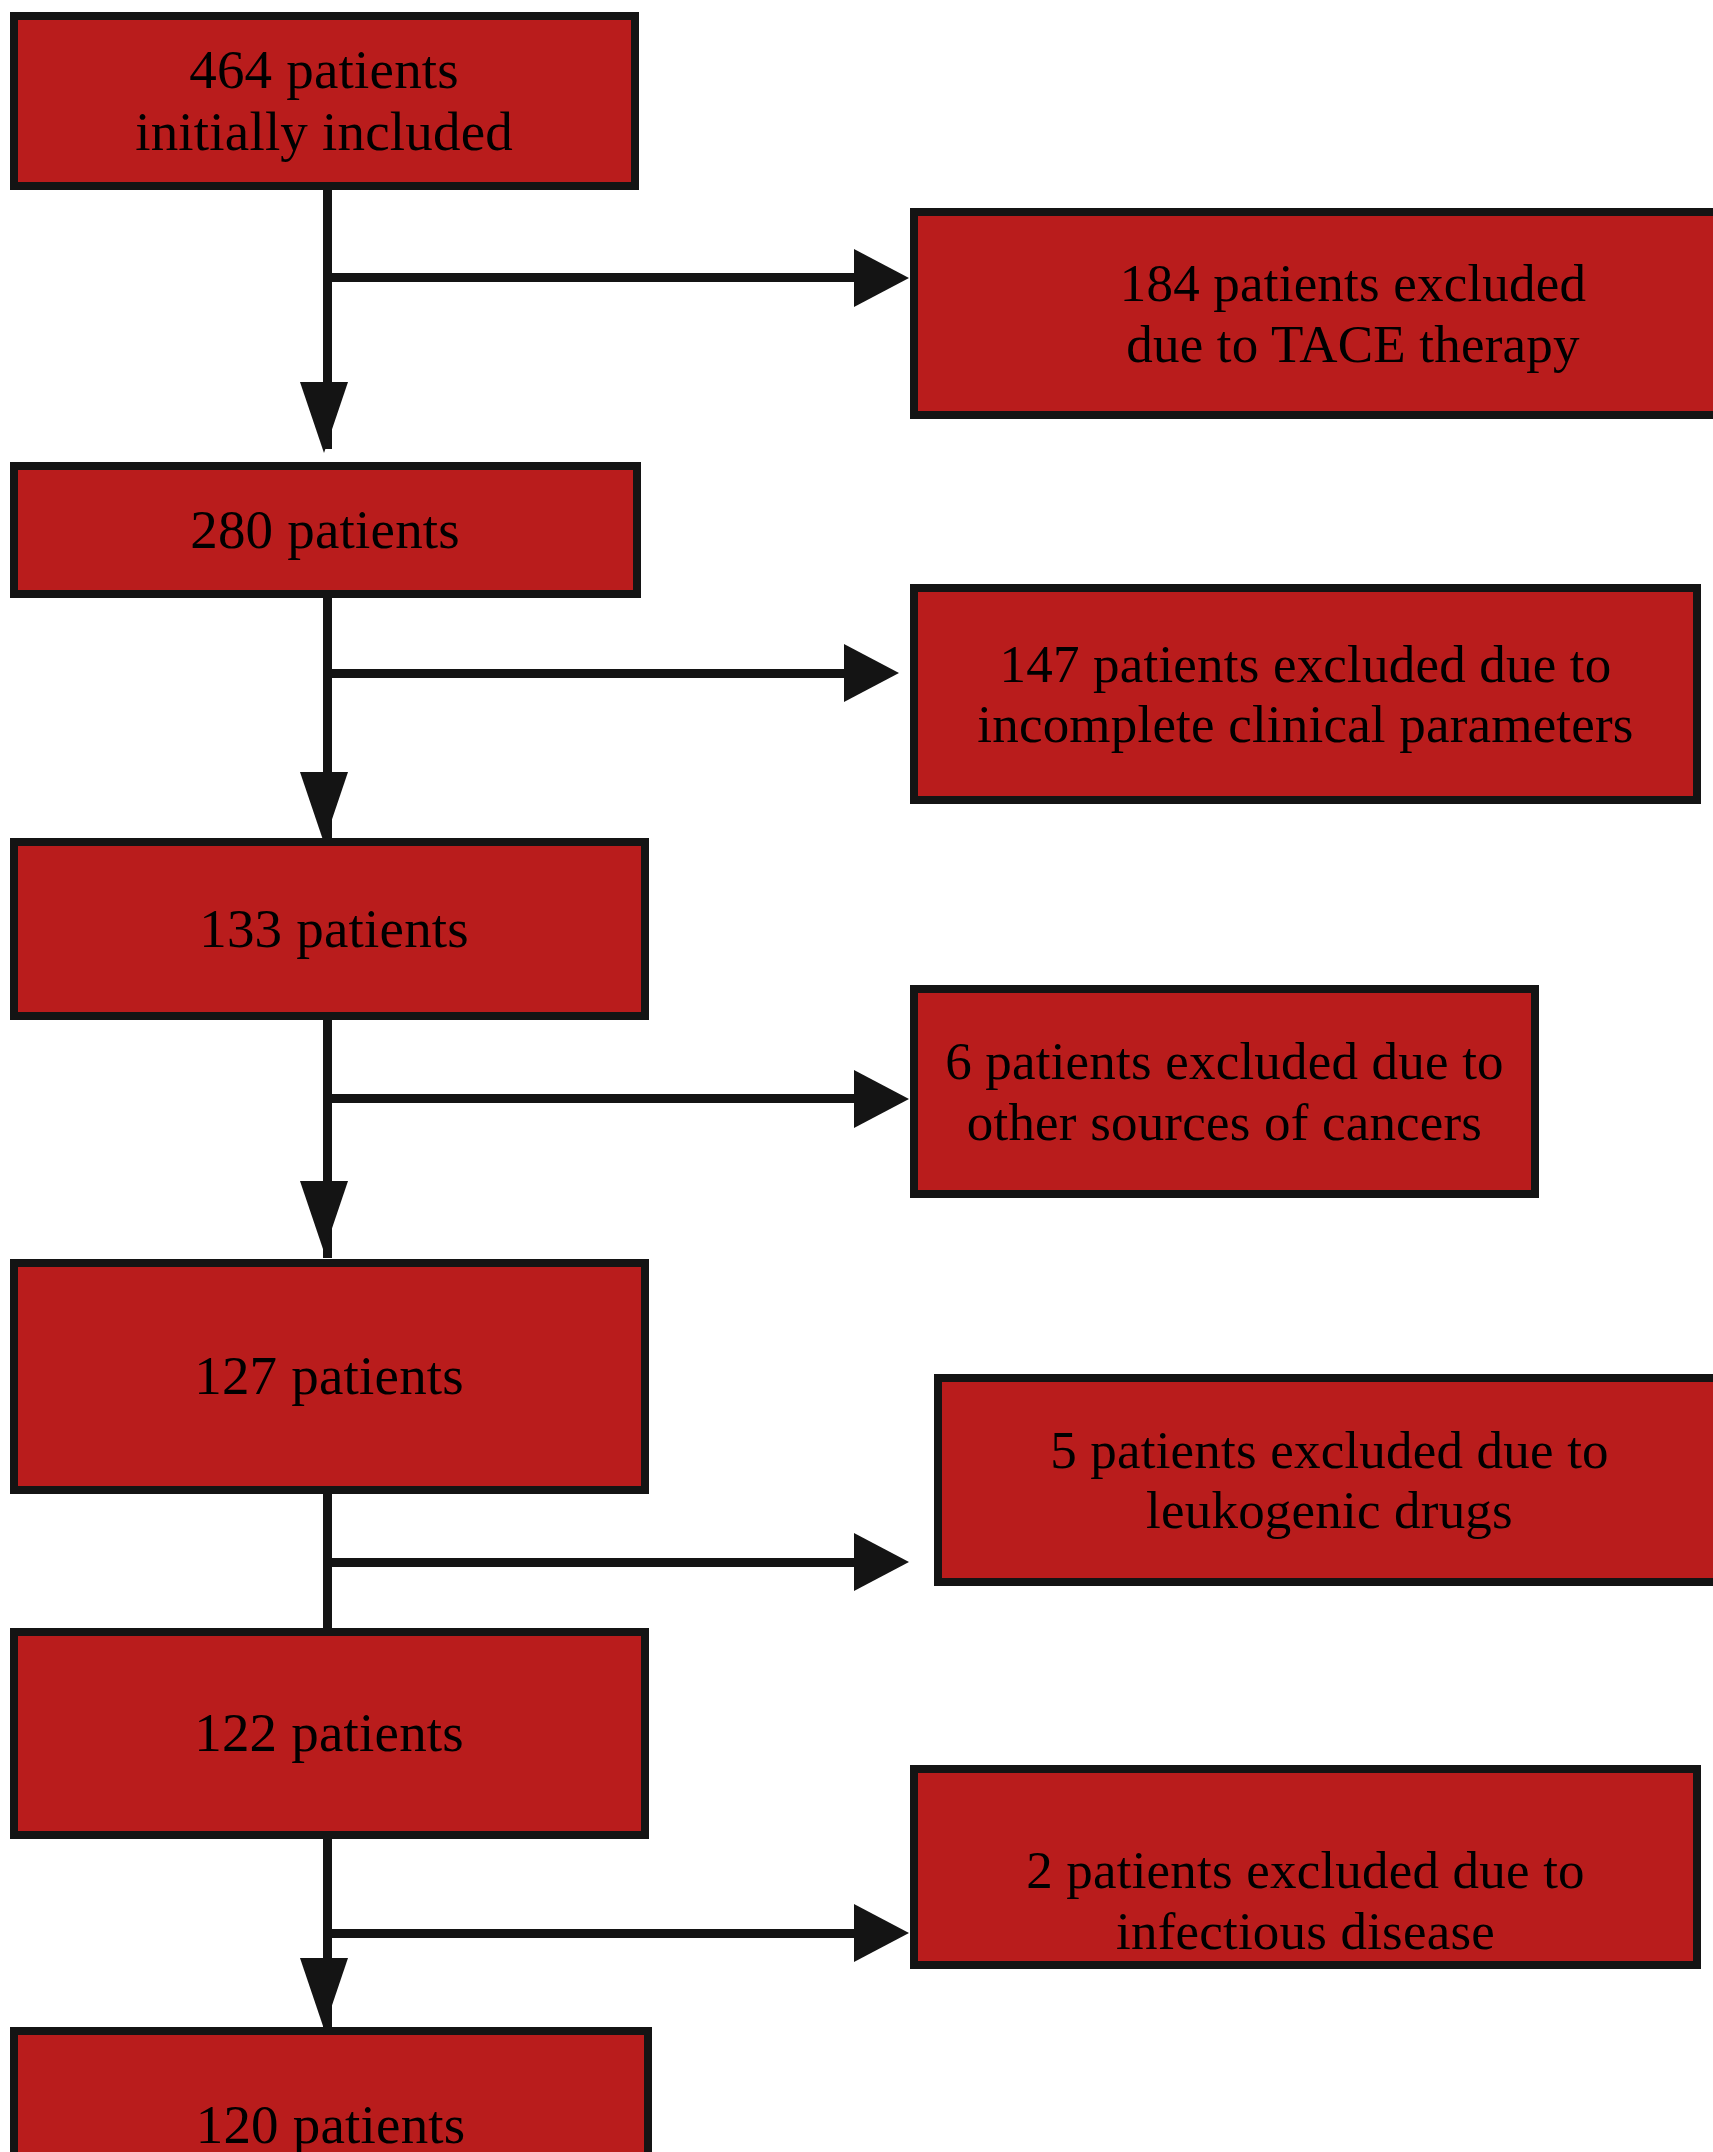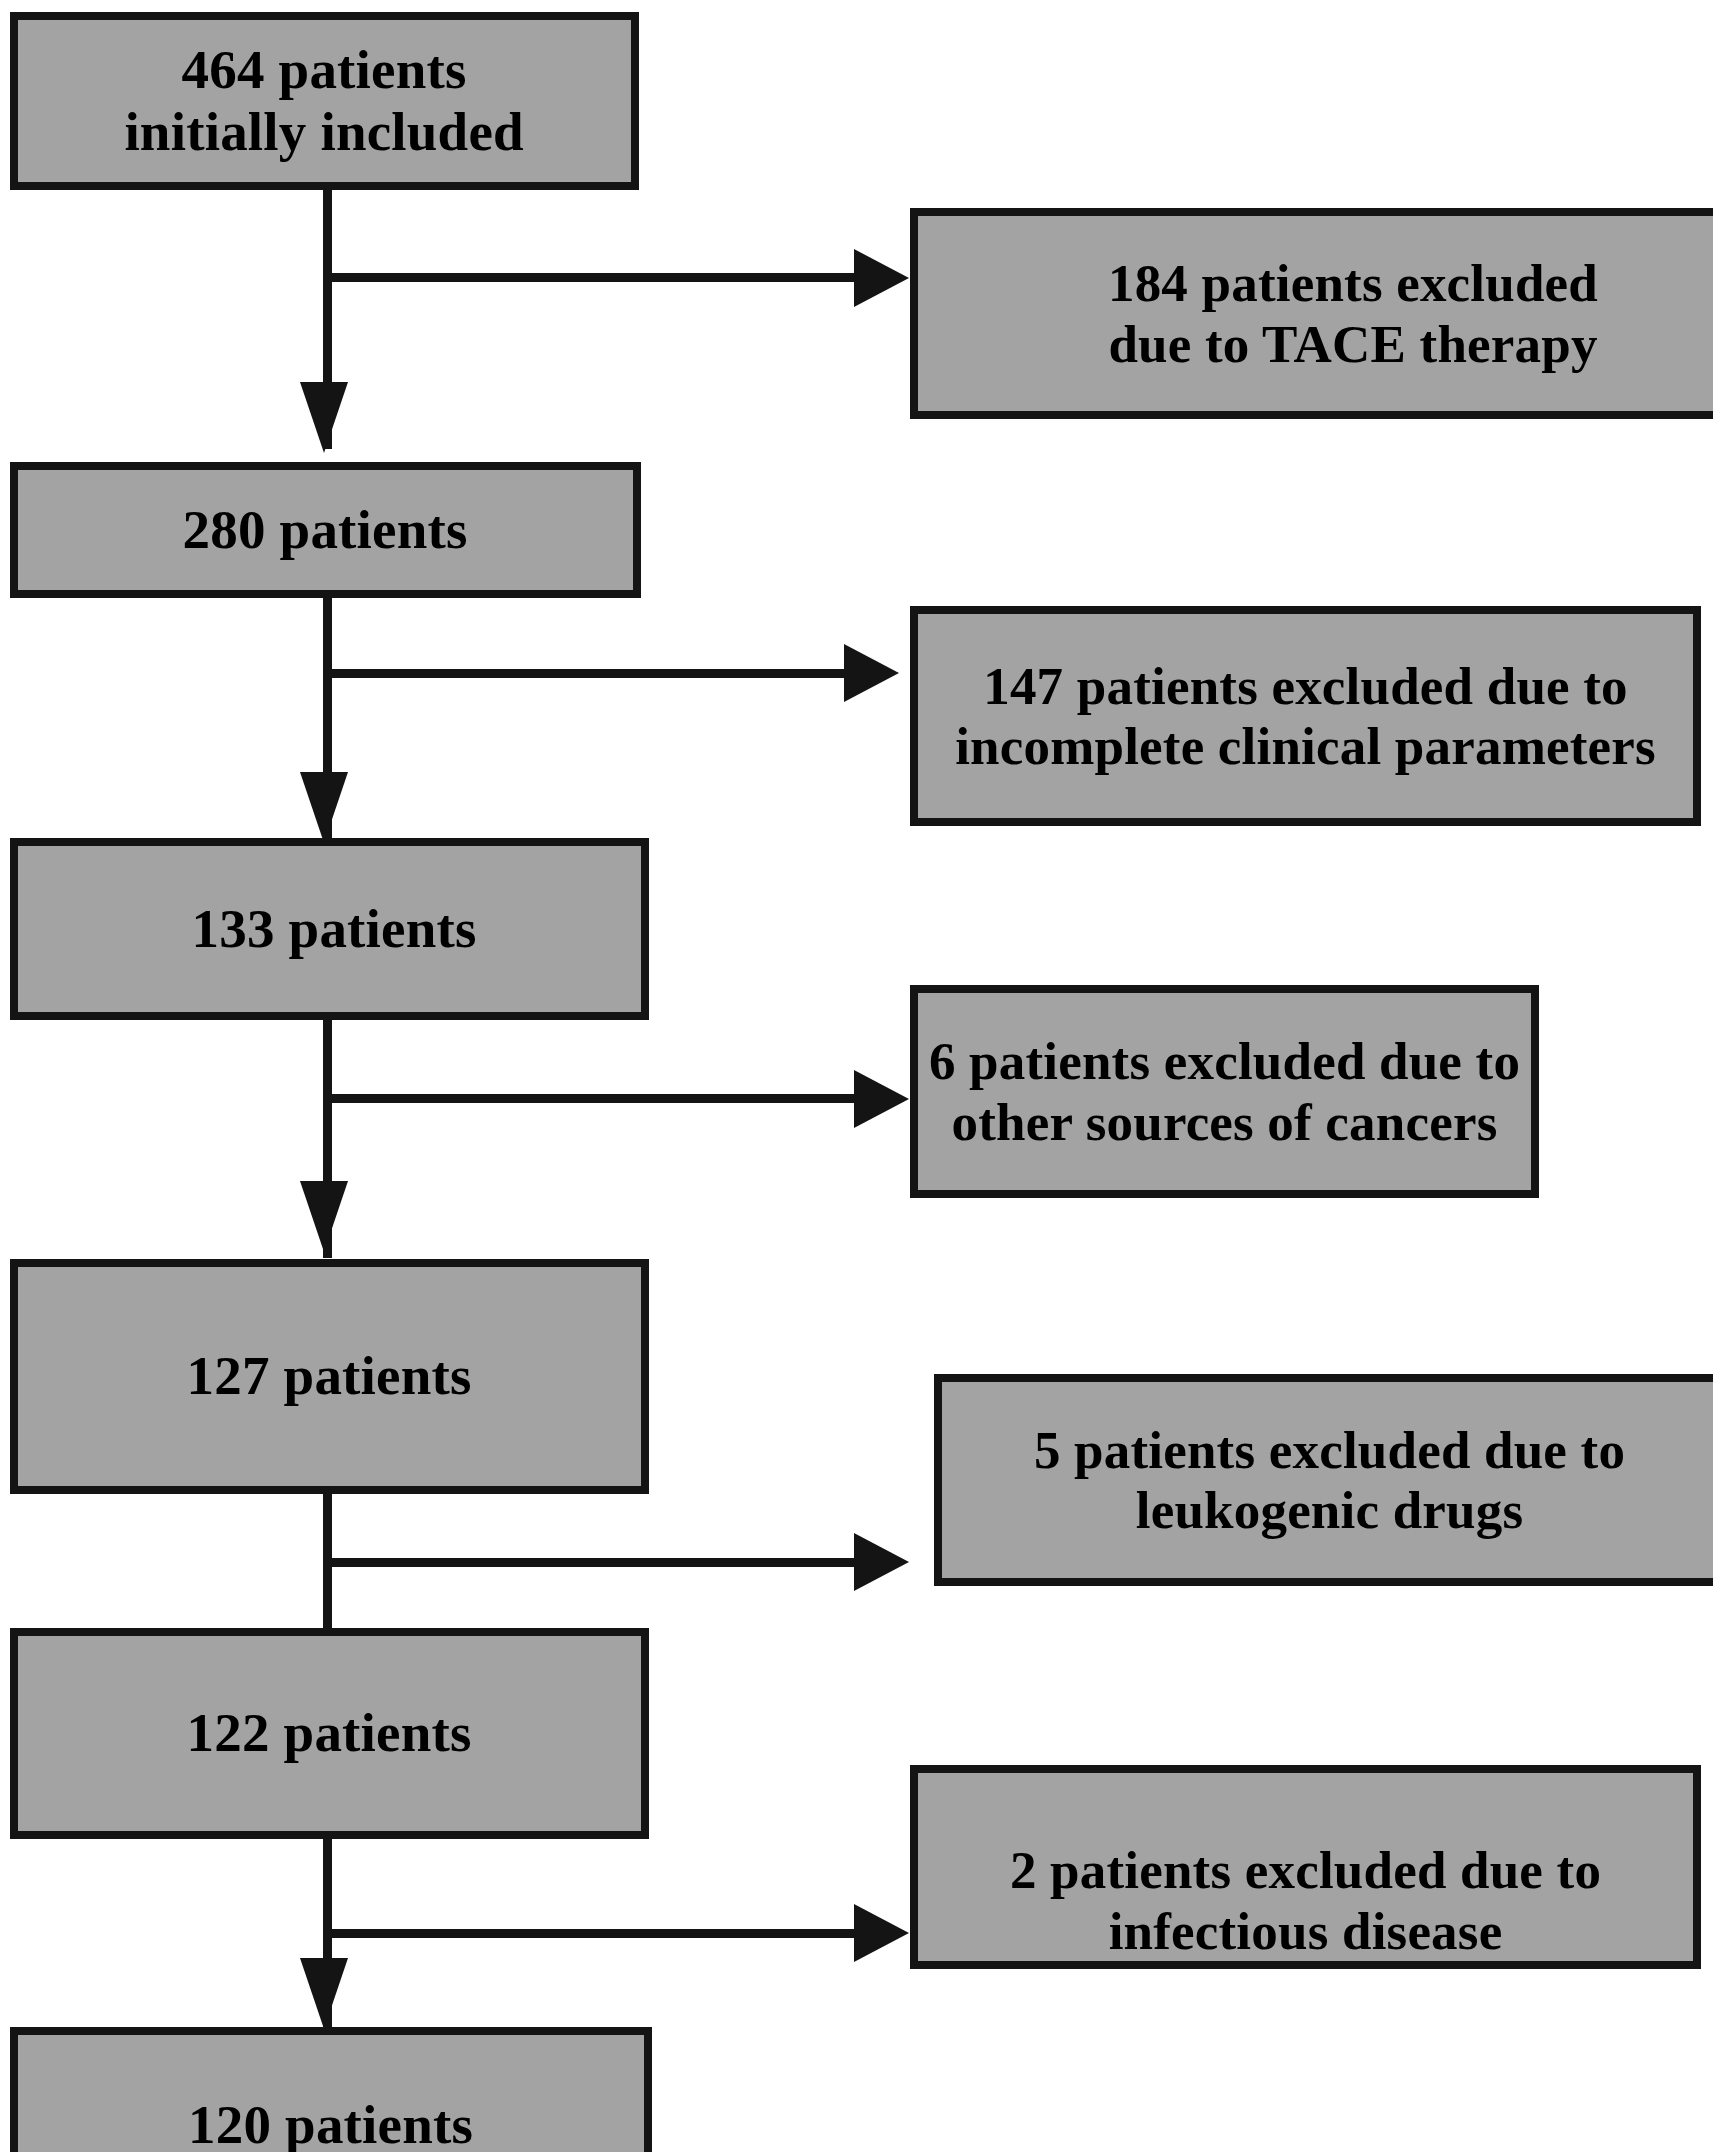--- a/index.html
+++ b/index.html
@@ -12,29 +12,28 @@
     width: 1714px;
     height: 2153px;
     background: #ffffff;
     font-family: "Liberation Serif", "DejaVu Serif", serif;
     overflow: hidden;
   }
   .node {
     position: absolute;
     box-sizing: border-box;
     border: 8.6px solid #141414;
-    background: #a3a3a3;
+    background: #b91c1c;
     display: flex;
     align-items: center;
     justify-content: center;
     text-align: center;
     color: #000000;
     line-height: 1.14;
     letter-spacing: 0.2px;
-    font-weight: bold;
   }
   .node .txt {
     display: block;
     padding: 0 9.6px;
     white-space: pre-line;
   }
   
   .main-node { font-size: 55px; }
   
   .excl-node { font-size: 53px; }
@@ -120,21 +119,21 @@
 
   <div class="node main-node" style="left:9.6px; top:2027px; width:642px; height:196px;">
     <span class="txt">120 patients</span>
   </div>
 
   <div class="node excl-node" style="left:910px; top:208px; width:886px; height:211px;">
     <span class="txt">184 patients excluded
 due to TACE therapy</span>
   </div>
 
-  <div class="node excl-node" style="left:910px; top:606px; width:791px; height:220px;">
+  <div class="node excl-node" style="left:910px; top:584px; width:791px; height:220px;">
     <span class="txt">147 patients excluded due to
 incomplete clinical parameters</span>
   </div>
 
   <div class="node excl-node" style="left:910px; top:985px; width:629px; height:213px;">
     <span class="txt">6 patients excluded due to
 other sources of cancers</span>
   </div>
 
   <div class="node excl-node" style="left:910px; top:1374px; width:791px; height:212px;margin-left:24px;">

